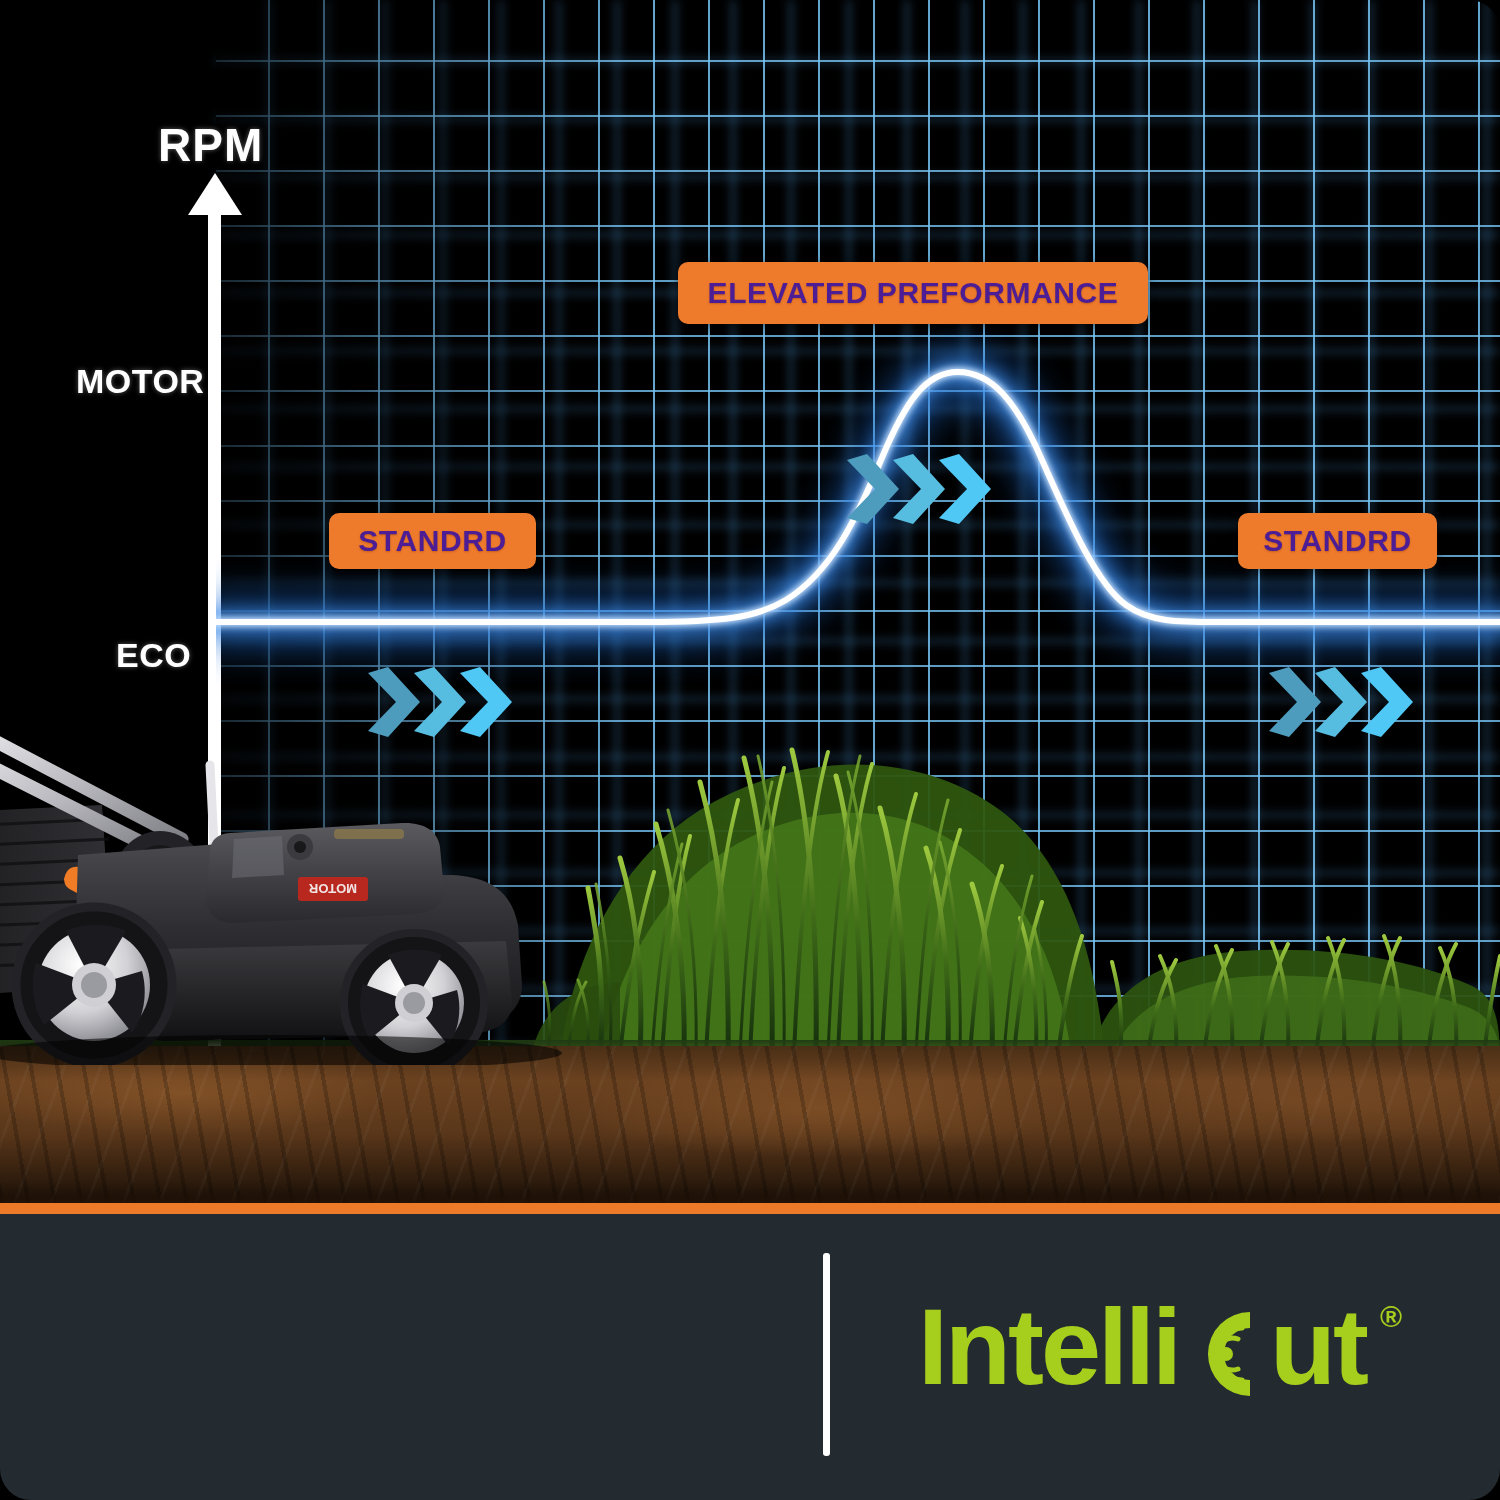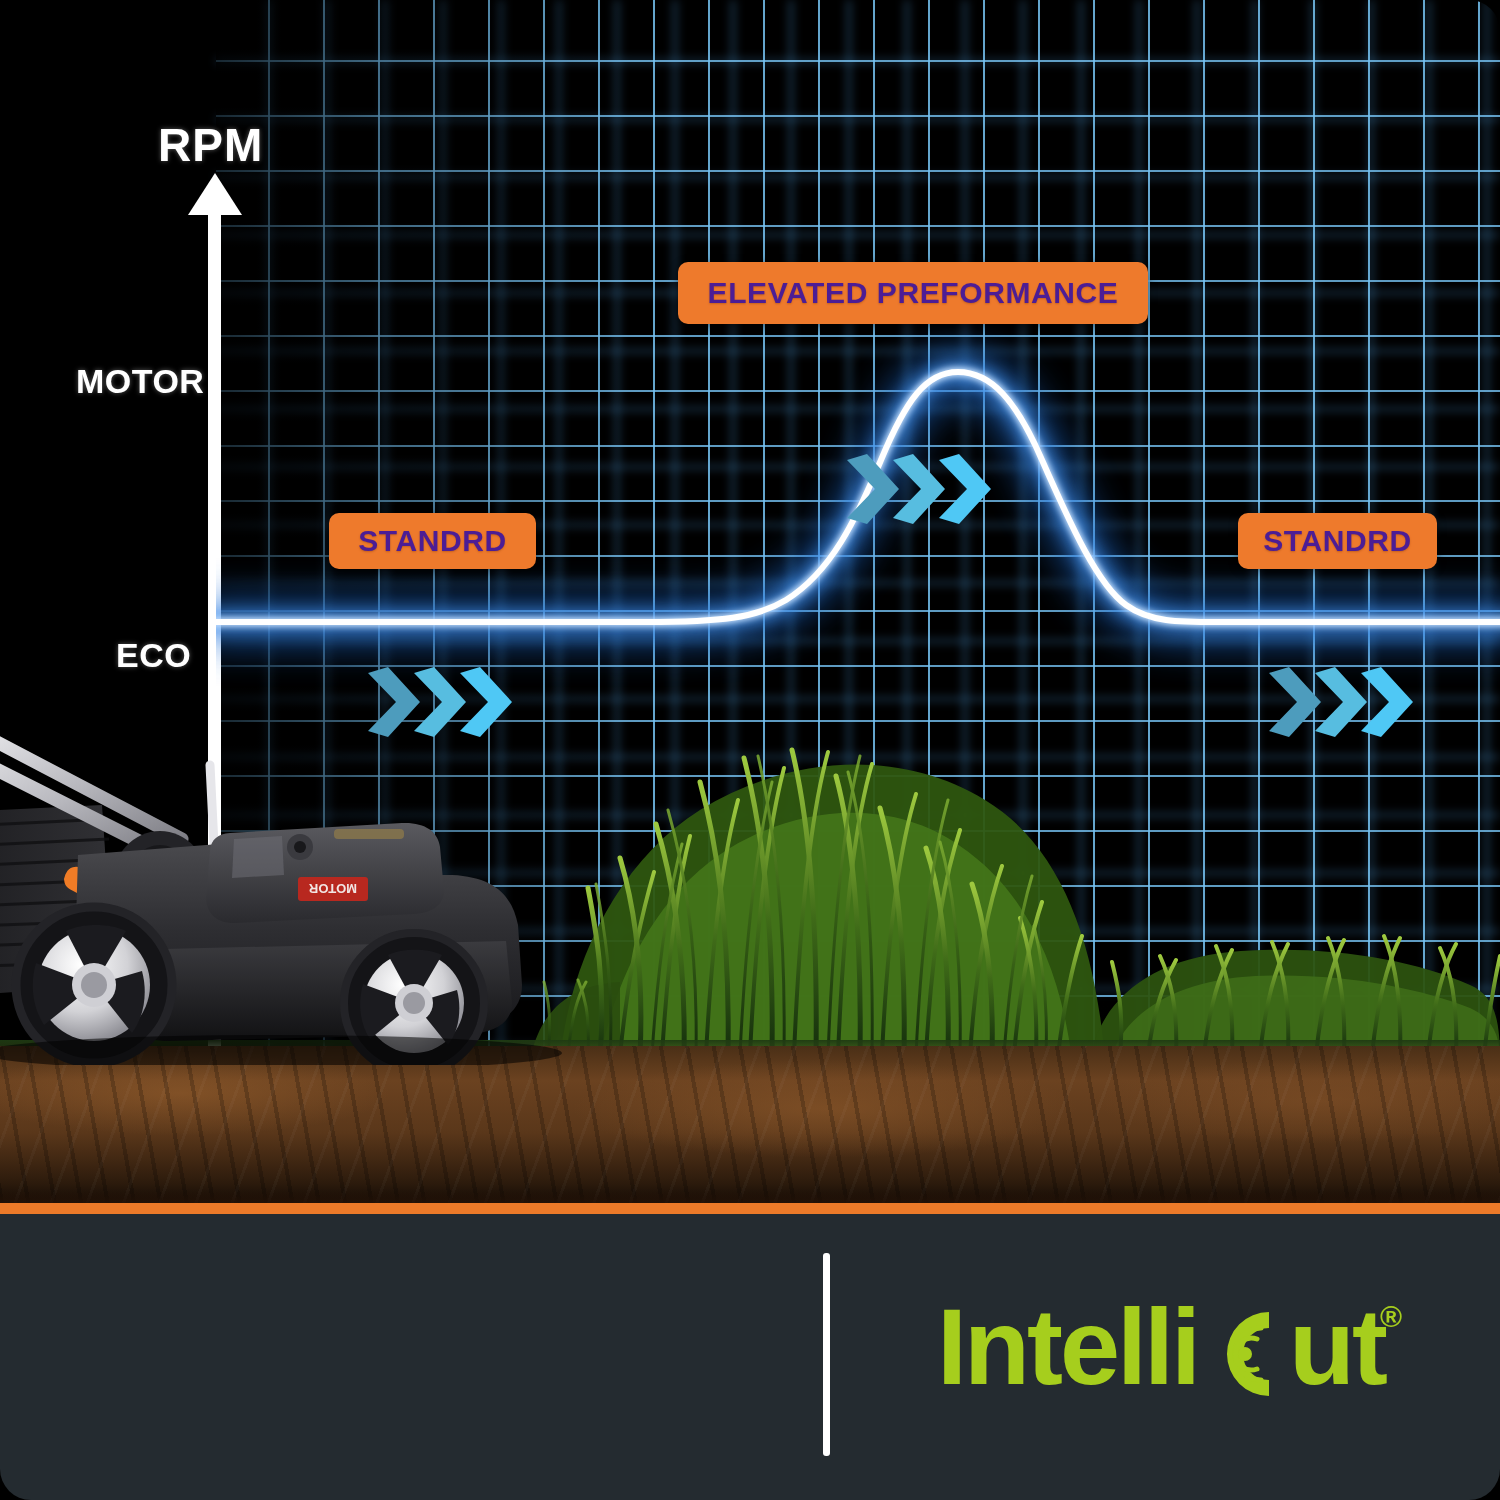--- a/index.html
+++ b/index.html
@@ -90,21 +90,21 @@
   #mower{position:absolute;left:-18px;top:735px;width:620px;height:330px;}
 
   
   #divider{position:absolute;left:0;top:1203px;width:1500px;height:11px;background:#ec7a29;}
   #banner{position:absolute;left:0;top:1214px;width:1500px;height:286px;background:#242b30;}
 
   #banner-title{position:absolute;left:56px;top:1296px;color:#fff;font-size:67px;font-weight:bold;
     letter-spacing:.5px;text-shadow:0 2px 6px rgba(0,0,0,.5);}
   #banner-sep{position:absolute;left:823px;top:1253px;width:7px;height:203px;background:#fff;border-radius:3px;}
 
-  #logo{position:absolute;left:918px;top:1292px;height:120px;display:flex;align-items:center;margin-left:19px;}
+  #logo{position:absolute;left:918px;top:1292px;height:120px;display:flex;align-items:center;}
   #logo-reg{position:absolute;left:1380px;top:1300px;color:#a6ce1d;font-size:30px;font-weight:bold;}
 
   .nosel{user-select:none;}
 </style>
 </head>
 <body>
 
 <div id="stage">
 
   <div id="scene">

